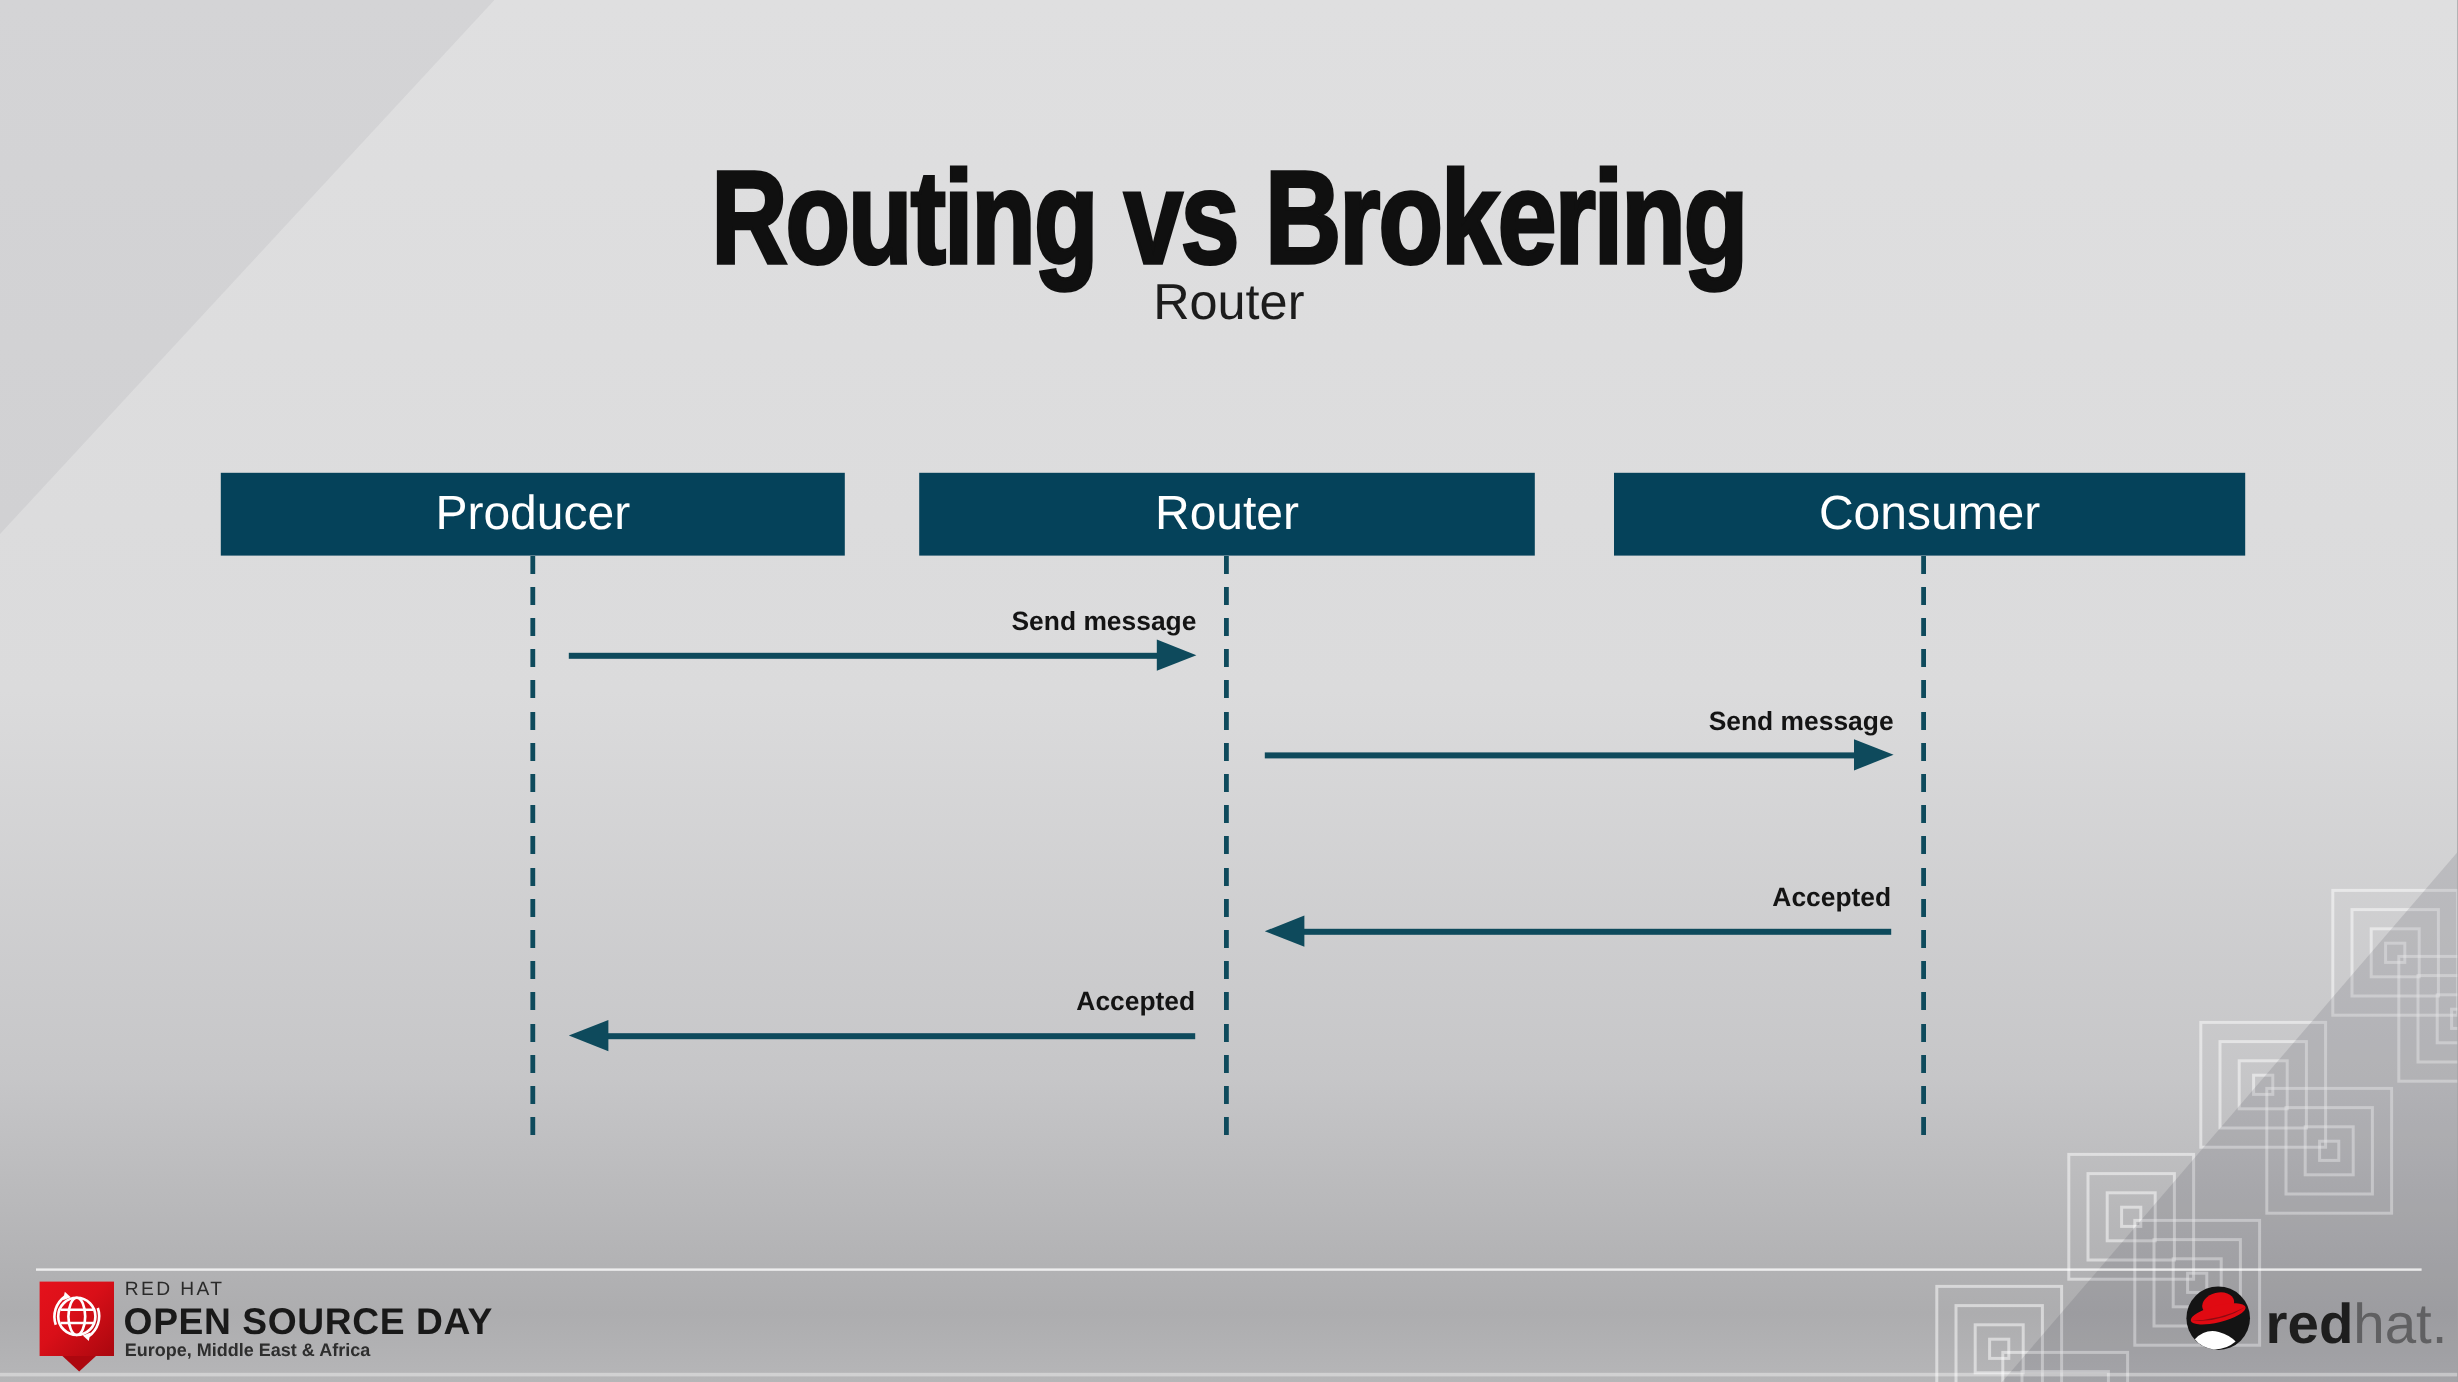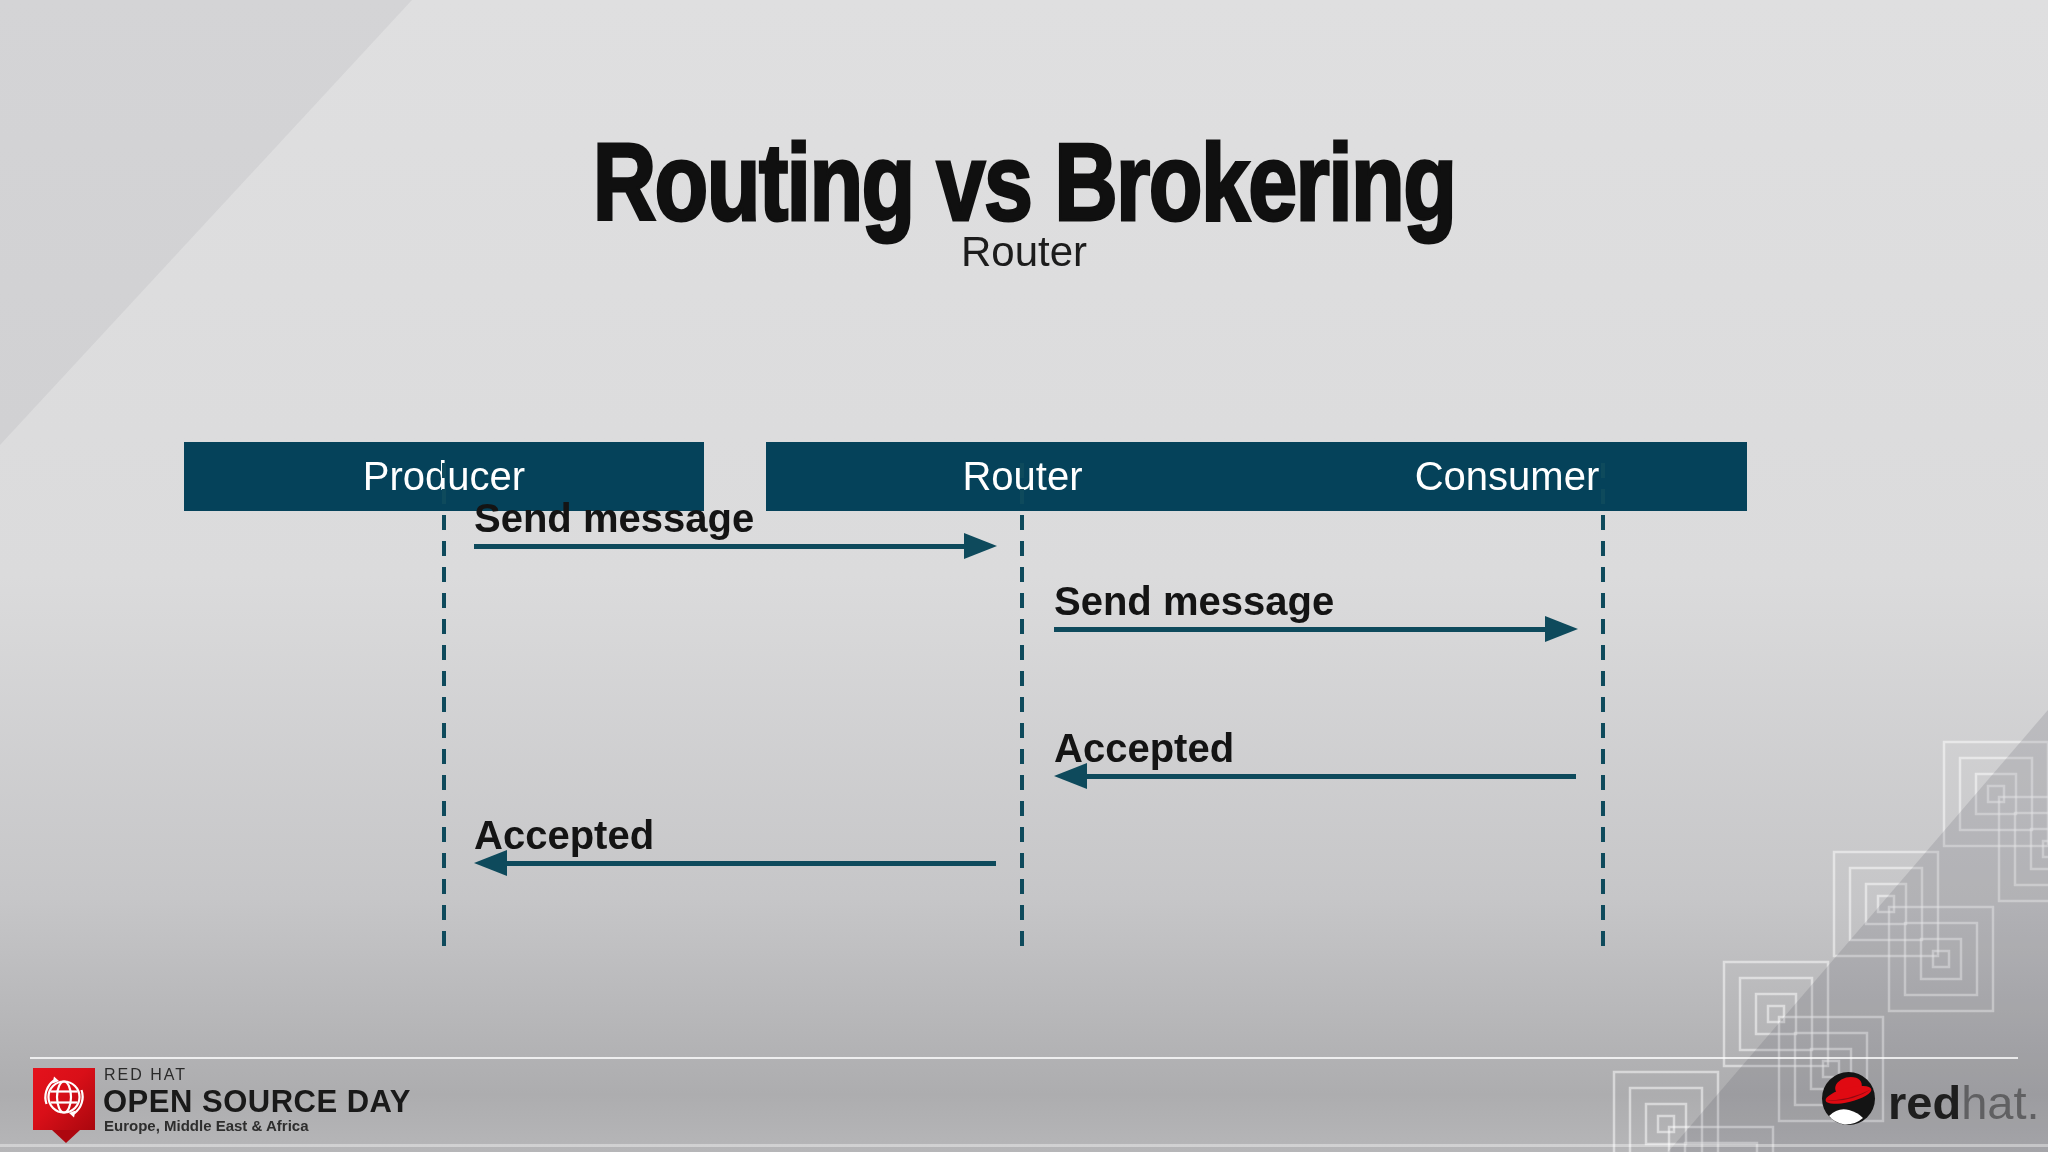--- a/index.html
+++ b/index.html
@@ -26,35 +26,35 @@
     white-space:nowrap;
   }
   .subtitle{
     position:absolute;left:0;top:228px;width:2048px;text-align:center;
     font-size:42px;font-weight:400;color:#1c1c1c;
   }
   
   .actor{
     position:absolute;top:394px;height:69px;background:#05425a;
     color:#ffffff;font-size:40px;font-weight:400;
-    display:flex;align-items:center;justify-content:center;margin-top:48px;
+    display:flex;align-items:center;justify-content:center;
   }
   .actor.producer{left:184px;width:520px;}
   .actor.router{left:766px;width:513px;}
-  .actor.consumer{left:1267px;width:480px;text-align:center;}
+  .actor.consumer{left:1345px;width:526px;text-align:center;}
   .lifeline{
     position:absolute;top:463px;height:492px;width:4px;
     background:repeating-linear-gradient(180deg,#0e4a5c 0px,#0e4a5c 15px,rgba(0,0,0,0) 15px,rgba(0,0,0,0) 26px);
   }
   .lifeline.producer{left:442px;}
   .lifeline.router{left:1020px;}
   .lifeline.consumer{left:1601px;}
   .msg-label{
-    position:absolute;font-size:40px;font-weight:bold;color:#141414;
-    text-align:left;line-height:36px;
+    position:absolute;font-size:22px;font-weight:bold;color:#141414;
+    text-align:right;line-height:36px;
   }
   .msg-line{position:absolute;height:5px;background:#0e4a5c;}
   .arrowhead{position:absolute;width:0;height:0;border-top:13px solid transparent;border-bottom:13px solid transparent;}
   .arrowhead.right{border-left:33px solid #0e4a5c;}
   .arrowhead.left{border-right:33px solid #0e4a5c;}
   
   .footer-divider{position:absolute;left:30px;top:1057px;width:1988px;height:2px;background:rgba(255,255,255,0.78);}
   .event-badge{
     position:absolute;left:33px;top:1068px;width:62px;height:62px;
     background:linear-gradient(135deg,#e5121c 0%,#d90f18 45%,#a9070e 100%);

